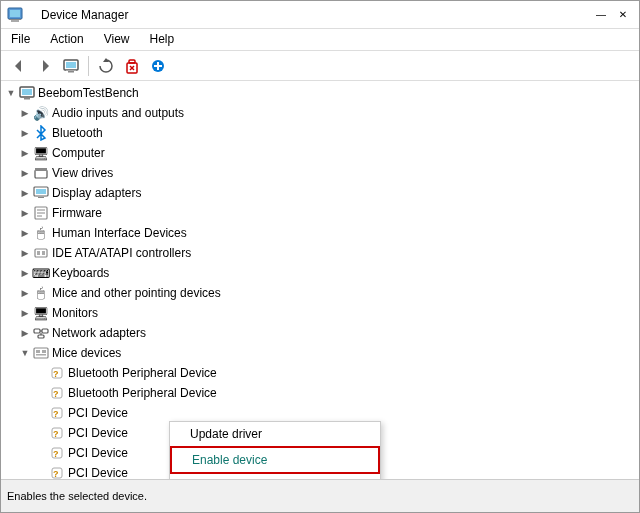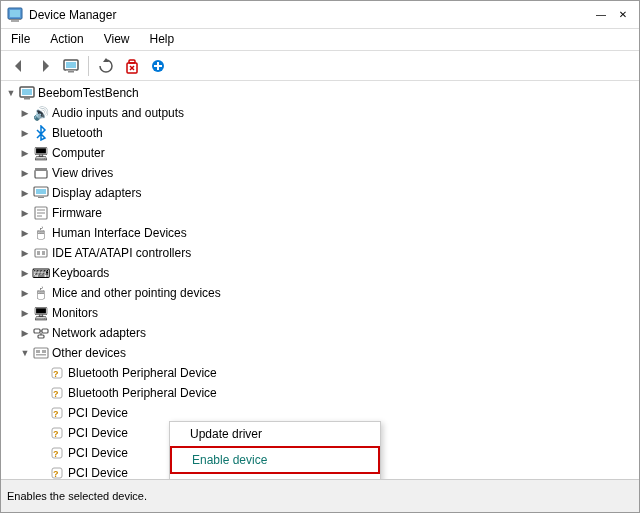--- a/index.html
+++ b/index.html
@@ -29,21 +29,21 @@
       align-items: center;
       justify-content: space-between;
       padding: 4px 6px;
       border-bottom: 1px solid #ddd;
       height: 28px;
     }
 
     .title-bar-left {
       display: flex;
       align-items: center;
-      gap: 6px;
+      gap: 18px;
     }
 
     .title-icon {
       width: 16px;
       height: 16px;
     }
 
     .title-text {
       font-size: 12px;
       color: #000;
@@ -411,21 +411,21 @@
       <div class="tree-item indent-1">
         <div class="tree-expander">▼</div>
         <div class="tree-icon">
           <svg width="16" height="16" viewBox="0 0 16 16">
               <rect x="1" y="3" width="14" height="10" rx="1" fill="none" stroke="#888" stroke-width="1.2"></rect>
               <rect x="3" y="5" width="4" height="3" fill="#aaa"></rect>
               <rect x="9" y="5" width="4" height="3" fill="#aaa"></rect>
               <rect x="3" y="9" width="10" height="1.5" fill="#aaa"></rect>
             </svg>
         </div>
-        <span class="tree-label">Other devices</span>
+        <span class="tree-label">Mice devices</span>
       </div>
 
       <div class="tree-item indent-2">
         <div class="tree-expander" style="visibility:hidden">▶</div>
         <div class="tree-icon" style="font-size:11px;color:#cc8800;">
           <svg width="16" height="16" viewBox="0 0 16 16">
               <rect x="3" y="3" width="10" height="10" rx="2" fill="#fff" stroke="#aaa" stroke-width="1"></rect>
               <text x="4" y="12" font-size="9" fill="#cc8800" font-weight="bold">?</text>
             </svg>
         </div>

